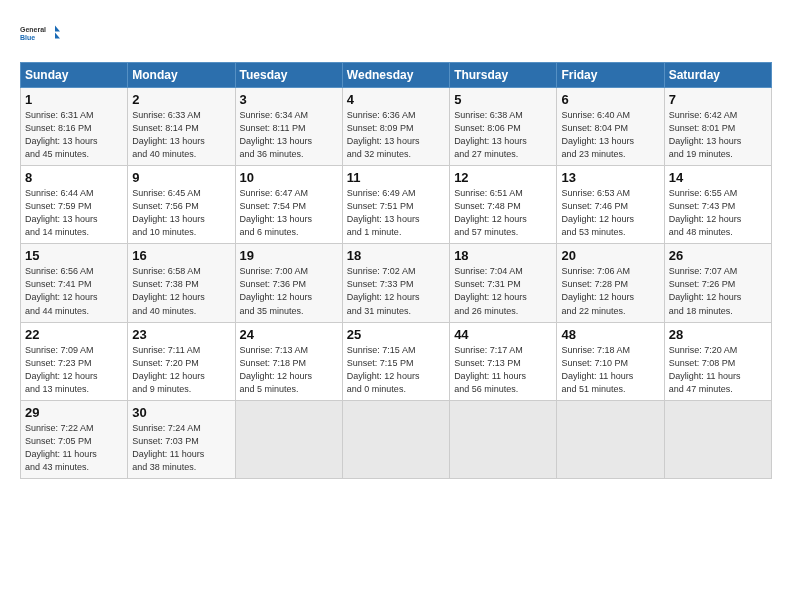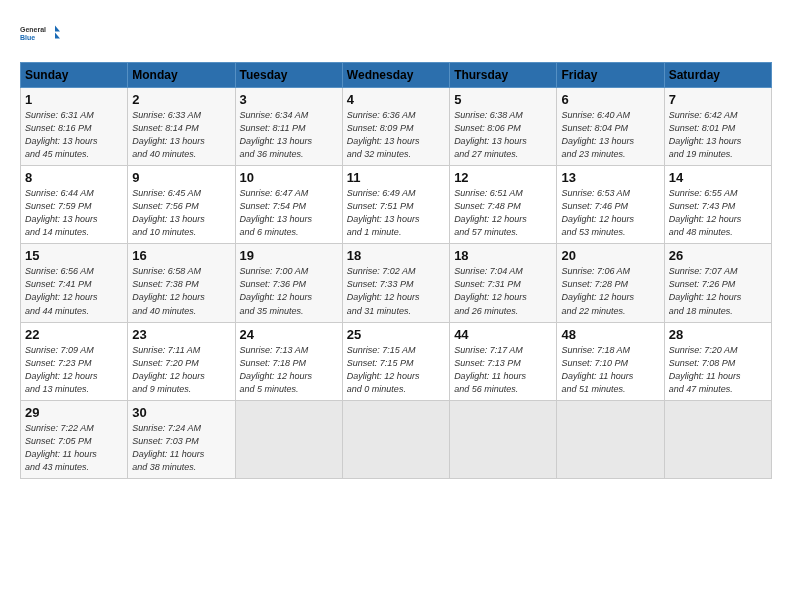--- a/index.html
+++ b/index.html
@@ -46,21 +46,21 @@
       font-size: 15px;
       color: #444;
     }
     table {
       width: 100%;
       border-collapse: collapse;
       table-layout: fixed;
     }
     thead tr th {
       background-color: #2c6fad;
-      color: #000000;
+      color: #ffffff;
       font-size: 12px;
       font-weight: bold;
       padding: 5px 4px;
       text-align: left;
       border: 1px solid #5590c4;
     }
     tbody tr td {
       border: 1px solid #ccc;
       vertical-align: top;
       padding: 4px 4px 4px 4px;
@@ -79,21 +79,20 @@
       font-size: 13px;
       font-weight: bold;
       display: block;
       margin-bottom: 2px;
       color: #111;
     }
     .day-info {
       font-size: 9px;
       color: #333;
       line-height: 1.45;
-      font-style: italic;
     }
   </style>
 </head>
 <body>
 
 <div class="page">
   <div class="header">
     <div class="logo">
       <div class="logo-icon">
 <svg width="80" height="38" viewBox="0 0 80 38" xmlns="http://www.w3.org/2000/svg">

